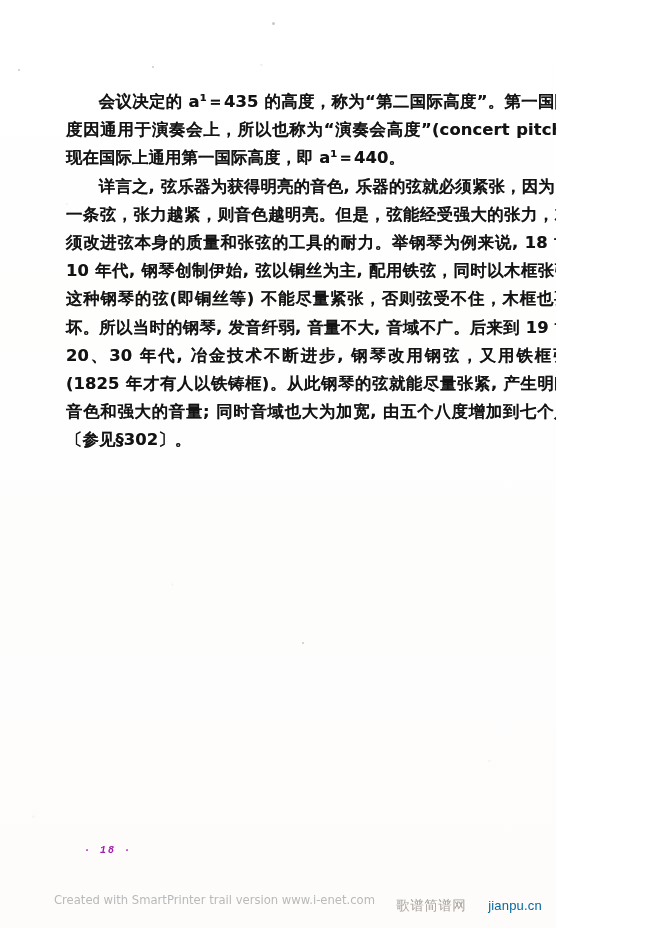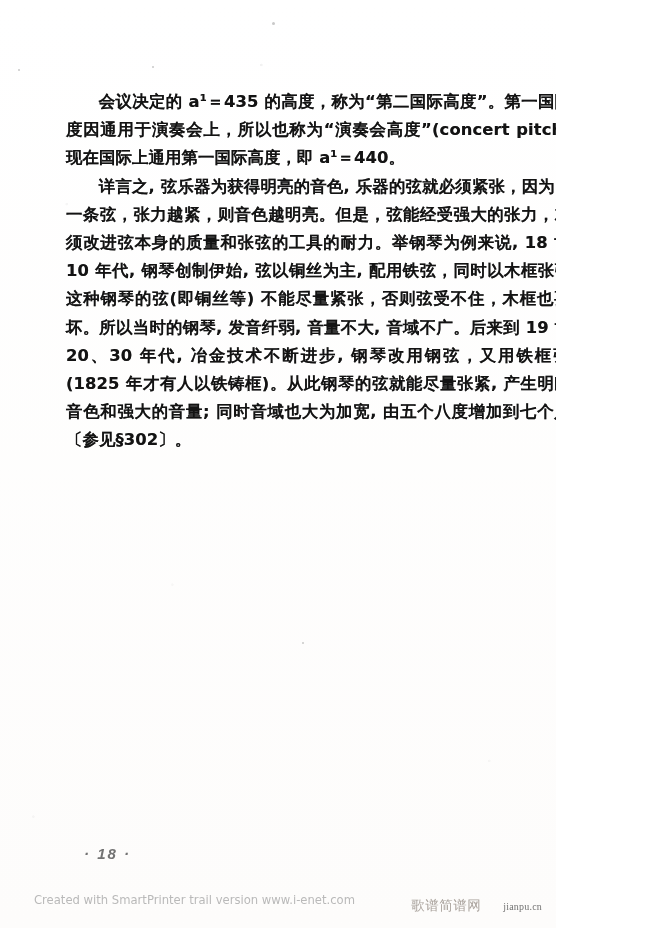--- a/index.html
+++ b/index.html
@@ -48,30 +48,30 @@
     text-justify: inter-character;
     letter-spacing: 0.1px;
     text-indent: 2em;
     -webkit-font-smoothing: none;
     text-shadow: 0 0 0.6px rgba(20,20,20,0.55);
   }
   .page-number {
     position: absolute;
     left: 84px;
     top: 845px;
-    font-family: Liberation Sans, sans-serif;
-    font-size: 15px;
+    font-family: Liberation Mono, monospace;
+    font-size: 10px;
     font-weight: 700;
     font-style: italic;
-    color: #737373;
+    color: #a21caf;
     letter-spacing: 2px;
   }
   .watermark-bottom-left {
     position: absolute;
-    left: 34px;
+    left: 54px;
     top: 893px;
     font-family: "DejaVu Sans", sans-serif;
     font-size: 11.6px;
     color: #b9b9b9;
     white-space: nowrap;
   }
   .watermark-bottom-right {
     position: absolute;
     right: 14px;
     top: 897px;
@@ -80,23 +80,23 @@
     gap: 22px;
     white-space: nowrap;
   }
   .wm-cn {
     font-family: "DejaVu Sans", sans-serif;
     font-size: 13.5px;
     color: #a9a29c;
     letter-spacing: 0.5px;
   }
   .wm-url {
-    font-family: Liberation Serif, serif;
-    font-size: 10px;
-    color: #737373;
+    font-family: Liberation Sans, sans-serif;
+    font-size: 13px;
+    color: #0369a1;
     letter-spacing: 0.2px;
   }
   
   .speck {
     position: absolute;
     background: #c9c9c9;
     border-radius: 50%;
     pointer-events: none;
   }
 </style>

